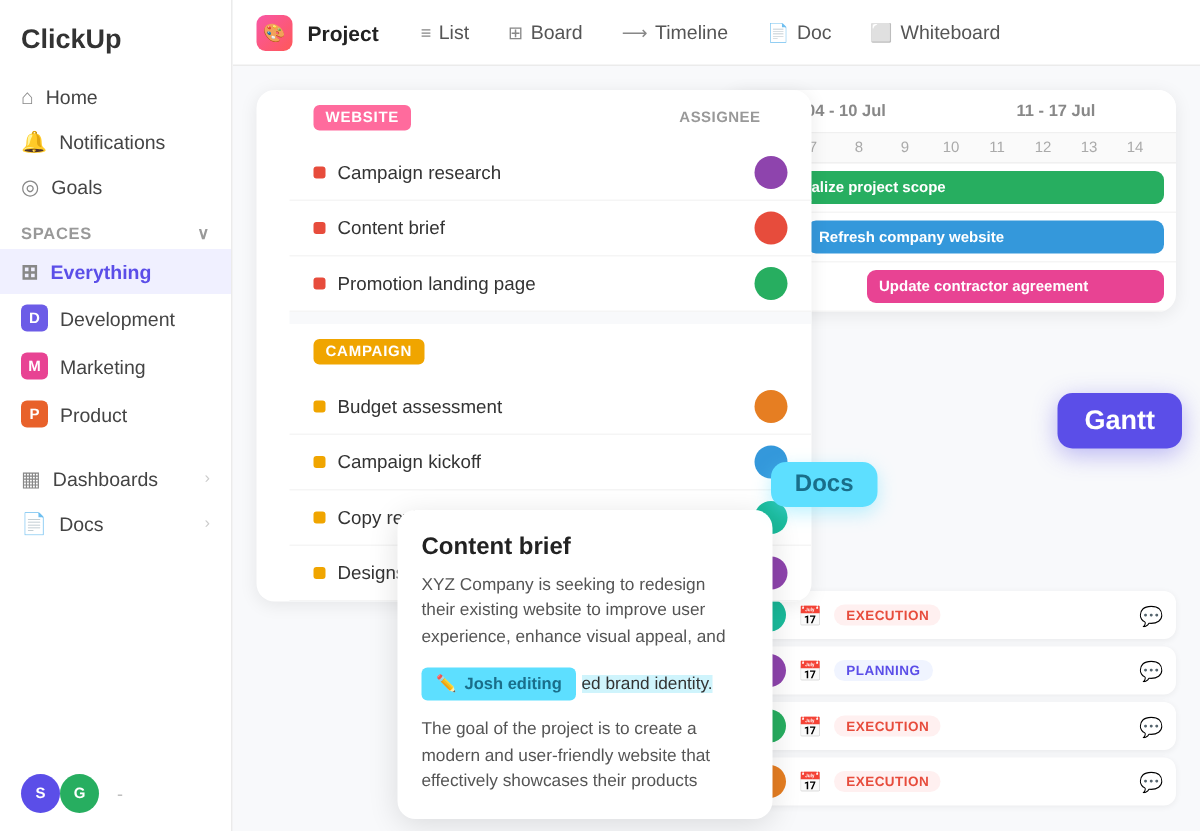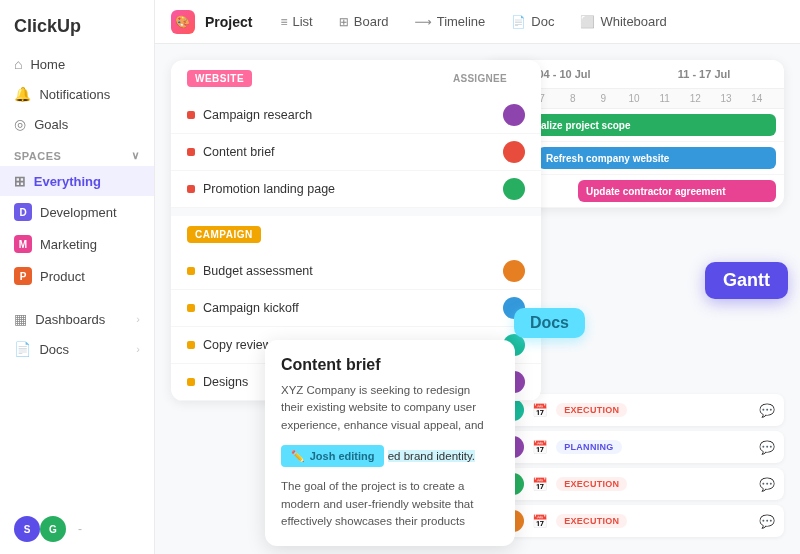--- a/index.html
+++ b/index.html
@@ -151,20 +151,21 @@
     
     .task-list-card {
       position: absolute;
       left: 16px; top: 16px;
       width: 370px;
       background: #fff;
       border-radius: 12px;
       box-shadow: 0 2px 12px rgba(0,0,0,0.08);
       overflow: hidden;
       z-index: 5;
+      padding-left: 22px;
     }
     .task-list-header {
       display: flex;
       align-items: center;
       padding: 10px 16px;
     }
     .section-badge {
       padding: 3px 8px;
       border-radius: 4px;
       font-size: 10px;
@@ -578,21 +579,21 @@
         <span class="status-badge-pill pill-execution">EXECUTION</span>
         <span class="chat-icon">💬</span>
       </div>
     </div>
 
     <div class="docs-card" style="position:absolute;left:110px;bottom:8px;width:250px;">
       <div class="docs-tooltip" style="position:absolute;right:-70px;top:-32px;">Docs</div>
       <div class="docs-card-title">Content brief</div>
       <div class="docs-card-body">
         <span>XYZ Company is seeking to redesign</span><br>
-        <span>their existing website to company user</span><br>
+        <span>their existing website to improve user</span><br>
         <span>experience, enhance visual appeal, and</span>
         <div style="margin:5px 0;">
           <span class="docs-editing-badge">
             <span>✏️</span>
             <span>Josh editing</span>
           </span>
           <span class="docs-highlight">ed brand identity.</span>
         </div>
         <span>The goal of the project is to create a modern and user-friendly website that effectively showcases their products</span>
       </div>

